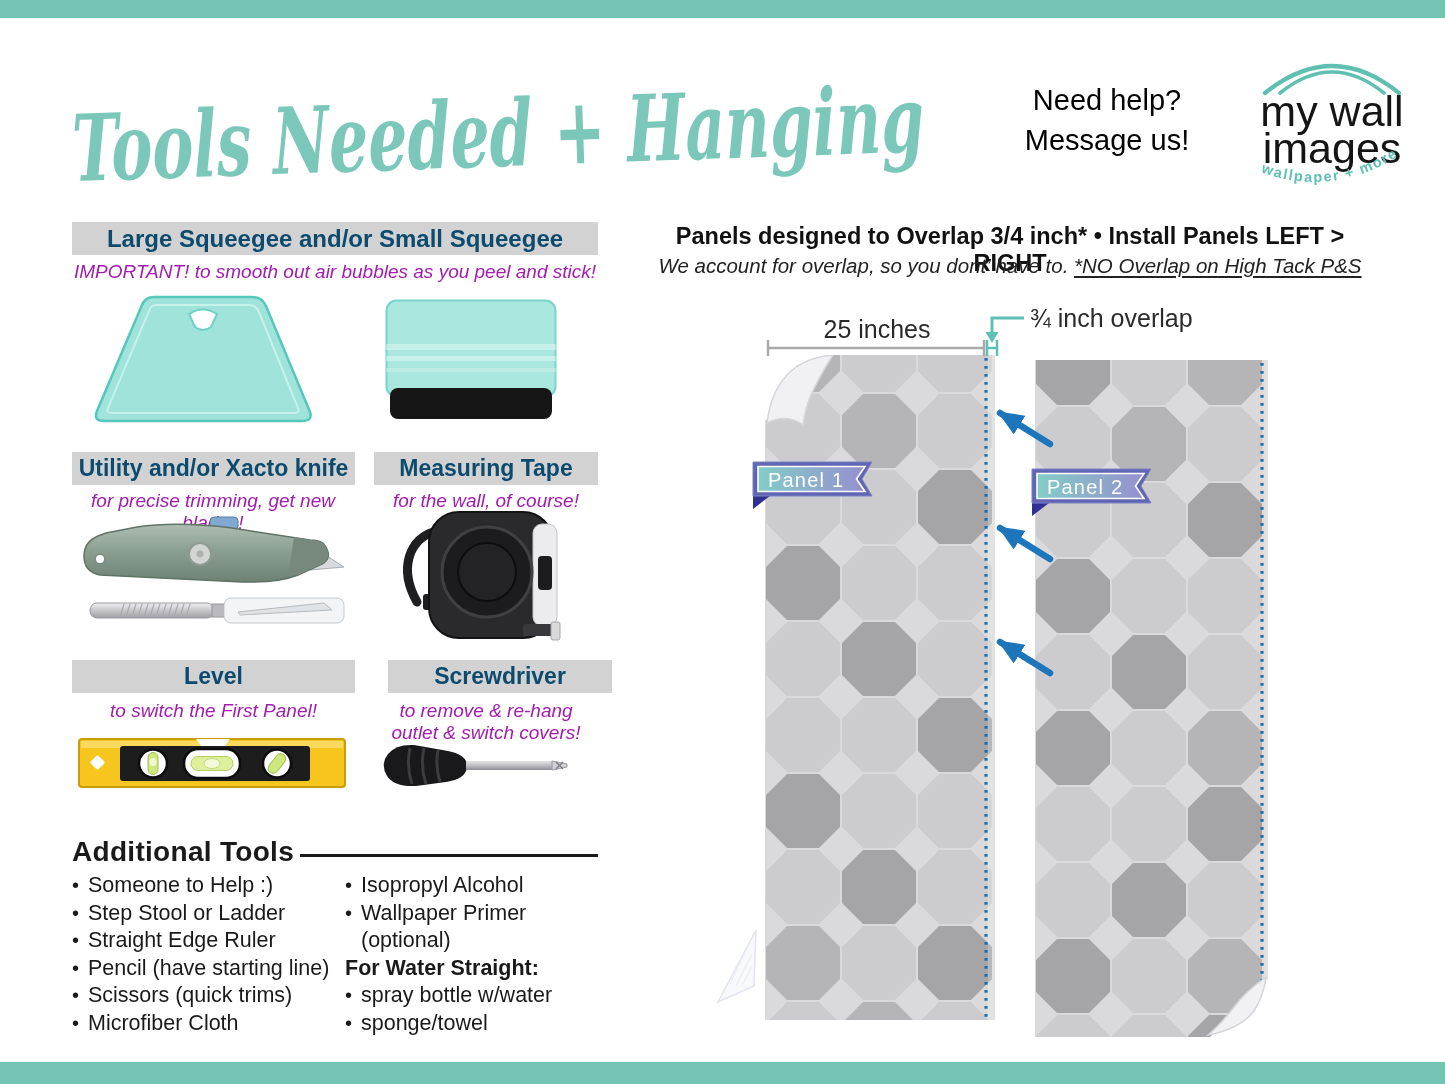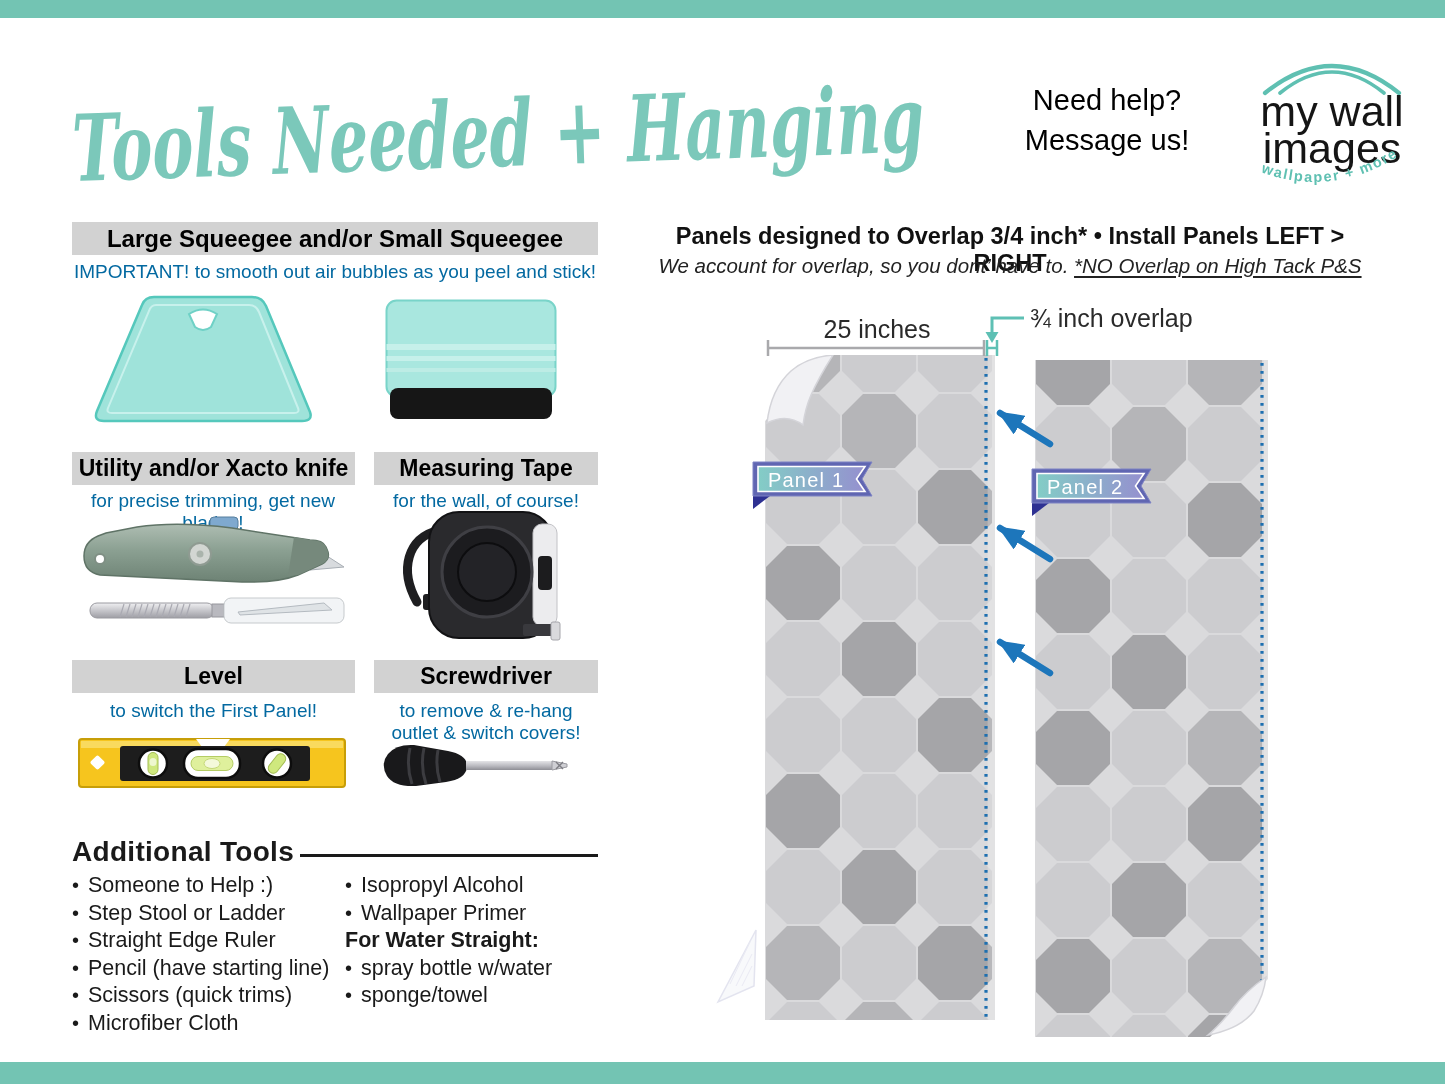--- a/index.html
+++ b/index.html
@@ -10,27 +10,27 @@
   .accent-bar.bottom{top:1062px;height:22px;}
 
   
   #title-svg{position:absolute;left:62px;top:50px;}
   #help{position:absolute;left:1008px;top:80px;width:198px;text-align:center;
         font-size:29px;line-height:40px;color:#000000;}
   #logo{position:absolute;left:1245px;top:53px;}
 
   
   .gray-bar{position:absolute;background:var(--bar-gray,#d2d2d2);display:flex;align-items:center;
-            justify-content:center;font-weight:bold;font-size:24px;color:#000000;}
+            justify-content:center;font-weight:bold;font-size:24px;color:#0c4a6e;}
   #bar-squeegee{left:72px;top:222px;width:526px;height:33px;}
   #bar-knife{left:72px;top:452px;width:283px;height:33px;font-size:23px;}
   #bar-tape{left:374px;top:452px;width:224px;height:33px;font-size:23px;}
   #bar-level{left:72px;top:660px;width:283px;height:33px;font-size:23px;}
-  #bar-screwdriver{left:374px;top:660px;width:224px;height:33px;font-size:23px;}
-  .caption{position:absolute;font-size:19px;line-height:22px;text-align:center;color:#0369a1;}
+  #bar-screwdriver{left:388px;top:660px;width:224px;height:33px;font-size:23px;}
+  .caption{position:absolute;font-style:italic;font-size:19px;line-height:22px;text-align:center;color:#a21caf;}
   #cap-squeegee{left:72px;top:261px;width:526px;}
   #cap-knife{left:58px;top:490px;width:310px;}
   #cap-tape{left:374px;top:490px;width:224px;}
   #cap-level{left:72px;top:700px;width:283px;}
   #cap-screwdriver{left:374px;top:700px;width:224px;}
   .tool{position:absolute;}
   #img-squeegee-large{left:92px;top:292px;}
   #img-squeegee-small{left:385px;top:299px;}
   #img-knife{left:82px;top:514px;}
   #img-xacto{left:88px;top:594px;}
@@ -230,20 +230,21 @@
   </div>
   <div class="list" id="list2">
     <div class="li">
         <span class="b">•</span>
         <span>Isopropyl Alcohol</span>
       </div>
     <div class="li">
         <span class="b">•</span>
         <span>Wallpaper Primer</span>
       </div>
+    <div class="indent">(optional)</div>
     <div class="bold-line">For Water Straight:</div>
     <div class="li">
         <span class="b">•</span>
         <span>spray bottle w/water</span>
       </div>
     <div class="li">
         <span class="b">•</span>
         <span>sponge/towel</span>
       </div>
   </div>

